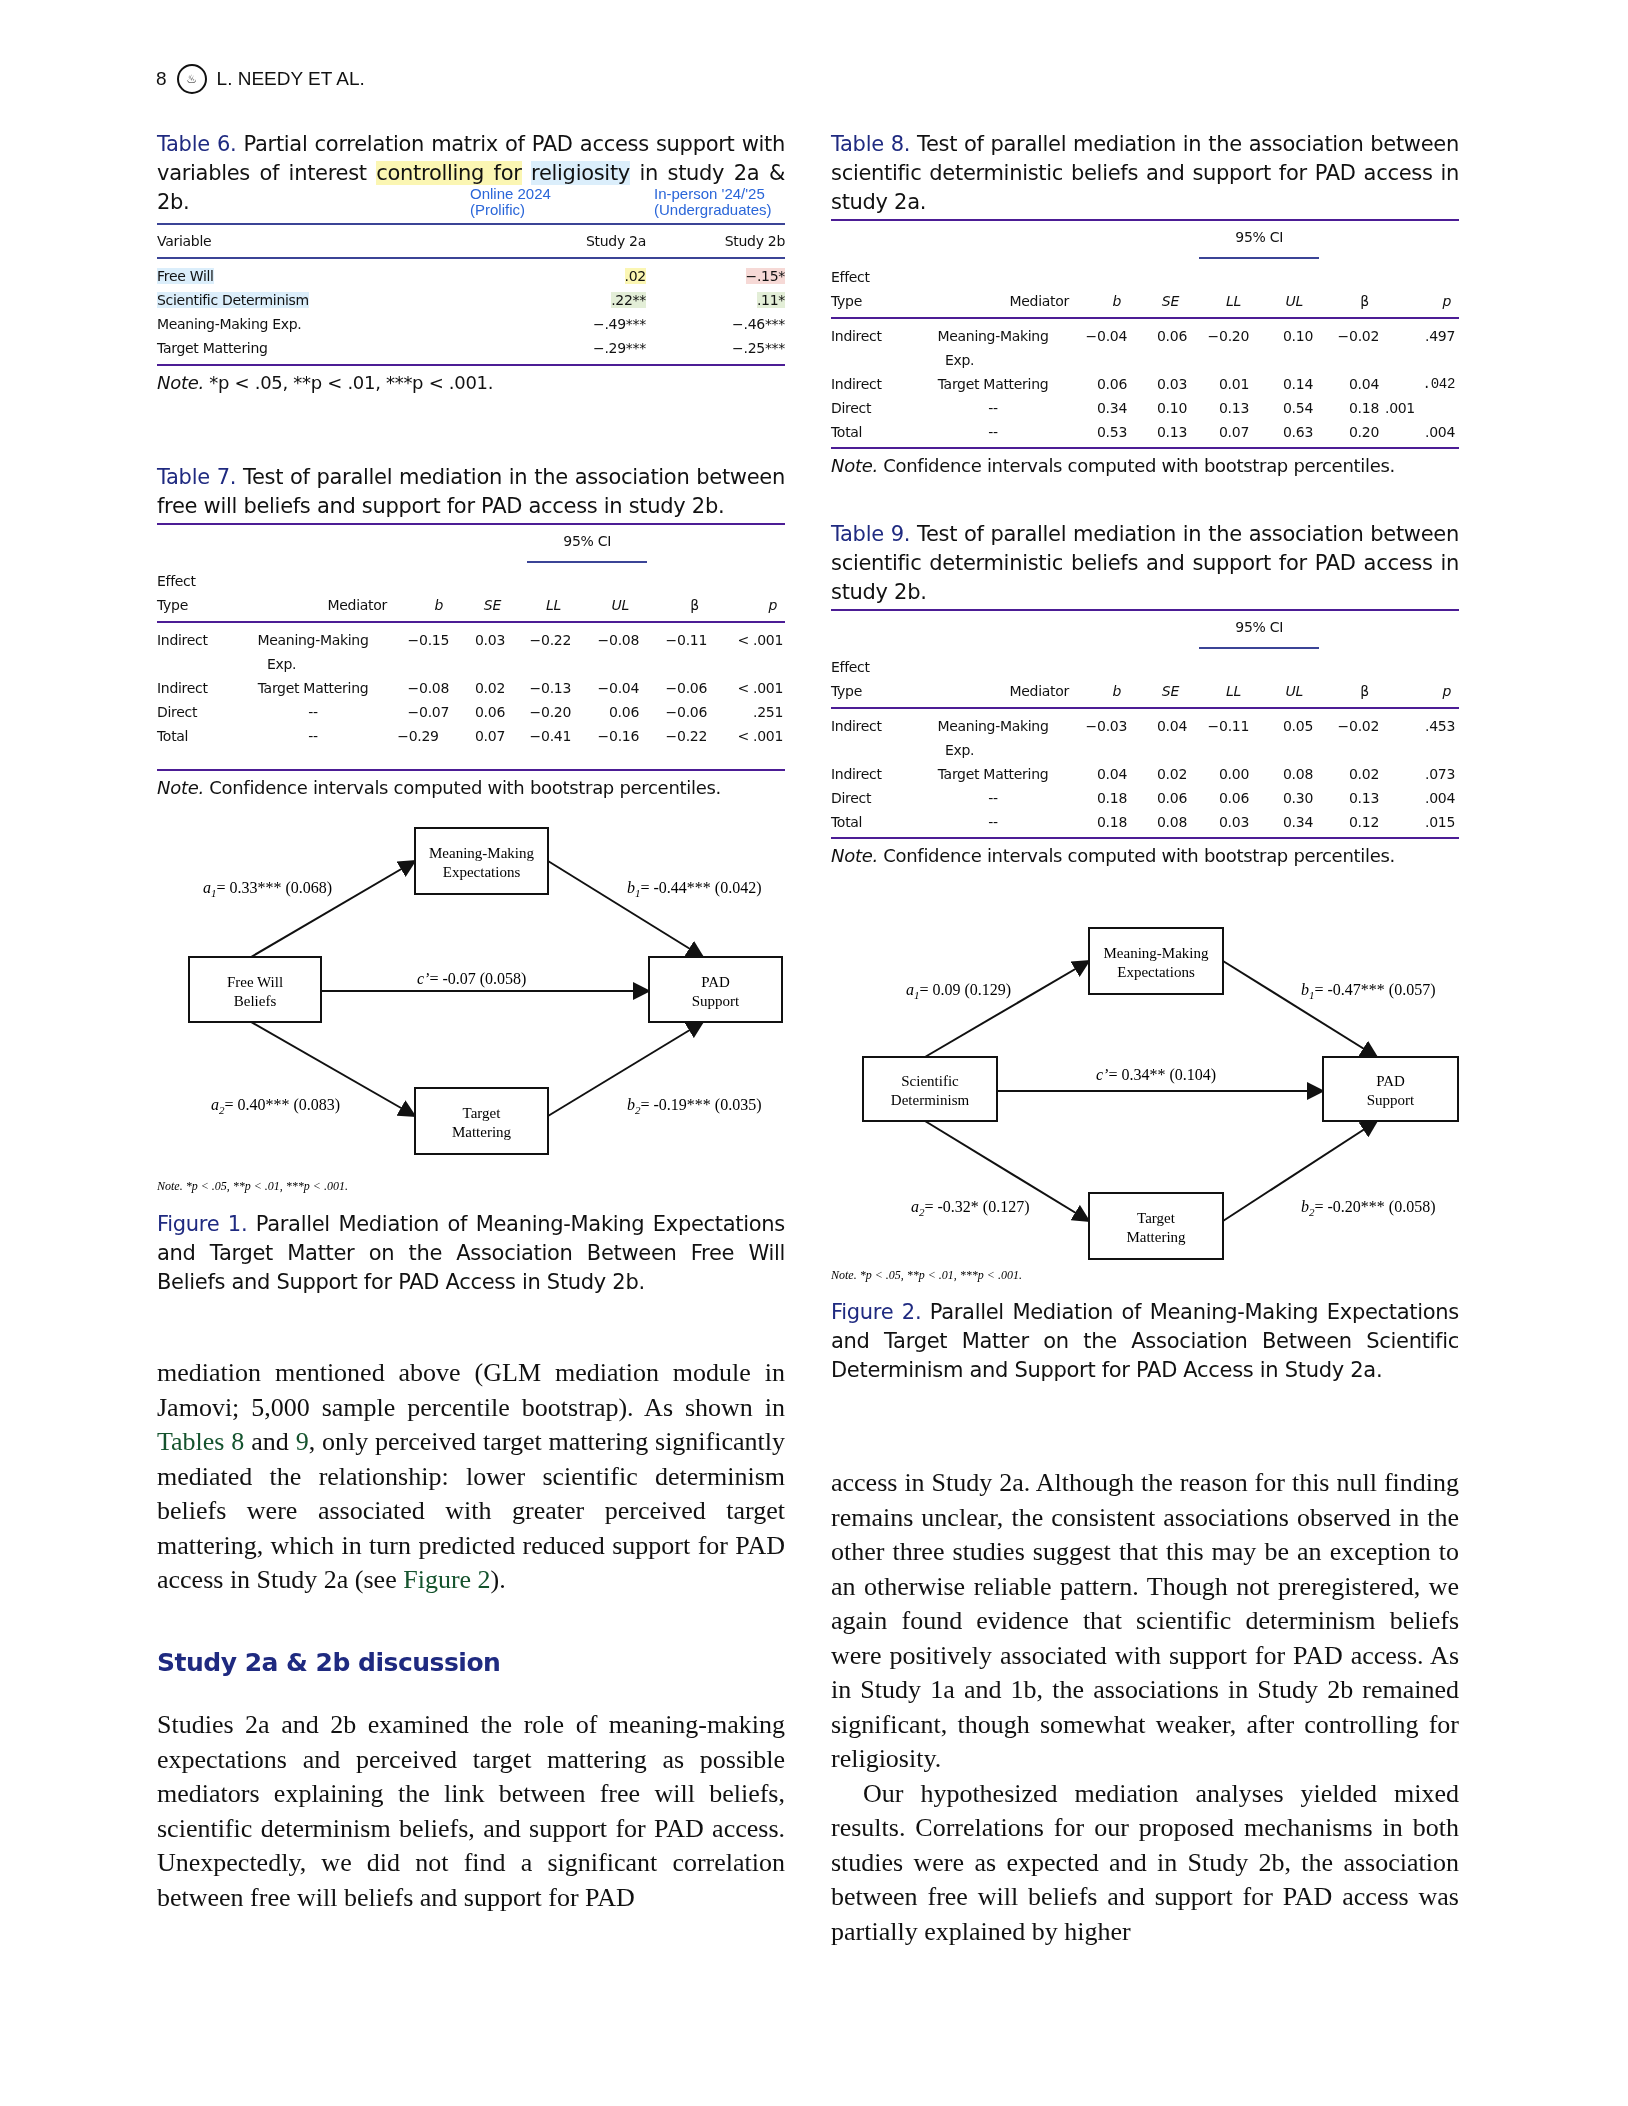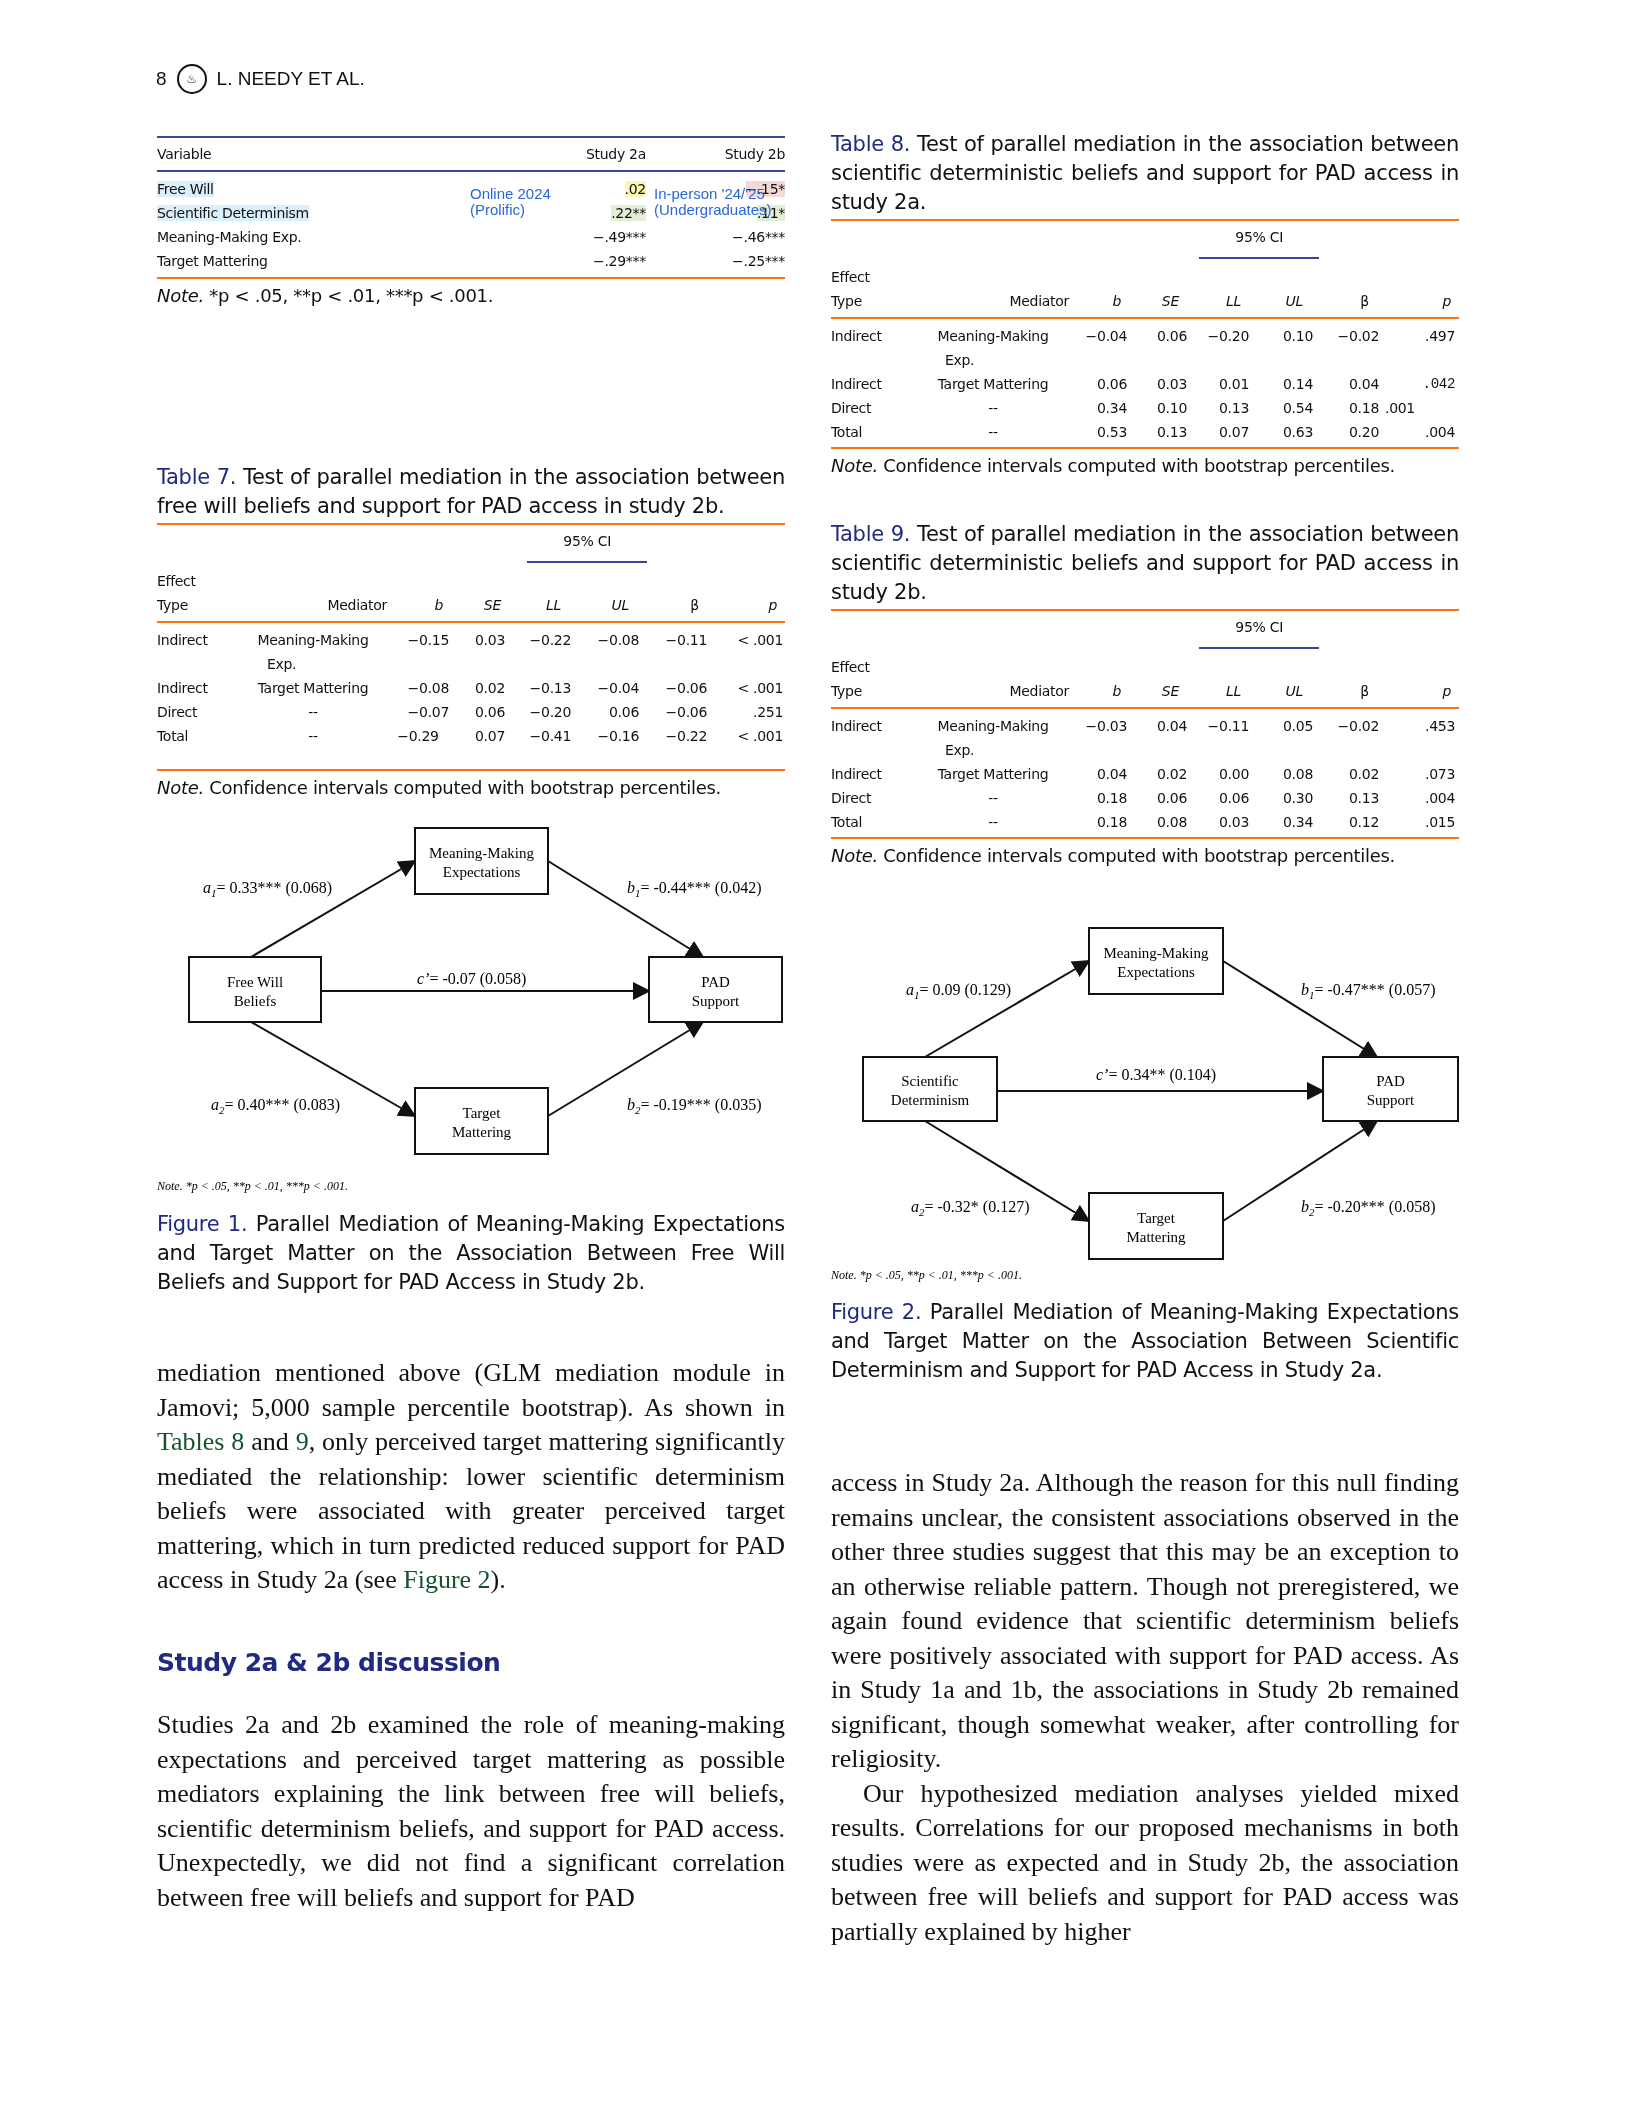--- a/index.html
+++ b/index.html
@@ -18,21 +18,21 @@
   .hl-yellow { background: #fbf6b3; }
   .hl-blue { background: #dbeefb; }
   .hl-green { background: #e3eed7; }
   .hl-red { background: #f6d9d6; }
 
   .annot { position: absolute; font-family: "Liberation Sans", sans-serif; color: #2a66d9; font-size: 15px; line-height: 16px; }
 
   table.t { width: 100%; border-collapse: collapse; font-family: "DejaVu Sans", sans-serif; font-size: 14px; letter-spacing: -0.3px; }
   table.t td, table.t th { padding: 0; font-weight: normal; line-height: 24px; vertical-align: top; white-space: nowrap; }
   .rule-top { border-top: 2px solid #3b4496; }
-  .rule-bot { border-bottom: 2px solid #f97316; }
+  .rule-bot { border-bottom: 2px solid #4c1d95; }
   .it { font-style: italic; }
   .r { text-align: right; }
   .c { text-align: right; }
   .note { font-family: "DejaVu Sans", sans-serif; font-size: 18px; line-height: 26px; letter-spacing: -0.3px; margin-top: 4px; }
   .ci-line { display: inline-block; border-bottom: 2px solid #3b4496; padding: 0 36px 8px 36px; }
 
   .body-text { font-family: "Liberation Serif", serif; font-size: 26px; line-height: 34.5px; text-align: justify; }
   .body-text p { margin: 0; }
   .link { color: #14532d; }
   .section-h { font-family: "DejaVu Sans", sans-serif; font-weight: bold; color: #1f2a80; font-size: 25px; letter-spacing: -0.5px; }
@@ -42,20 +42,27 @@
 </head>
 <body>
 
 <div class="running-head">
   <span>8</span>
   <span class="logo-icon">♨</span>
   <span>L. NEEDY ET AL.</span>
 </div>
 
 <div class="col col-left" style="top:130px;">
+  <div class="caption">
+    <span class="lbl">Table 6.</span>
+    <span>Partial correlation matrix of PAD access support with variables of interest</span>
+    <span class="hl-yellow">controlling for</span>
+    <span class="hl-blue">religiosity</span>
+    <span>in study 2a &amp; 2b.</span>
+  </div>
   <div class="annot" style="left:313px; top:56px;">
     <div>Online 2024</div>
     <div>(Prolific)</div>
   </div>
   <div class="annot" style="left:497px; top:56px;">
     <div>In-person '24/'25</div>
     <div>(Undergraduates)</div>
   </div>
   <table class="t" style="margin-top:6px;">
     <tbody>

